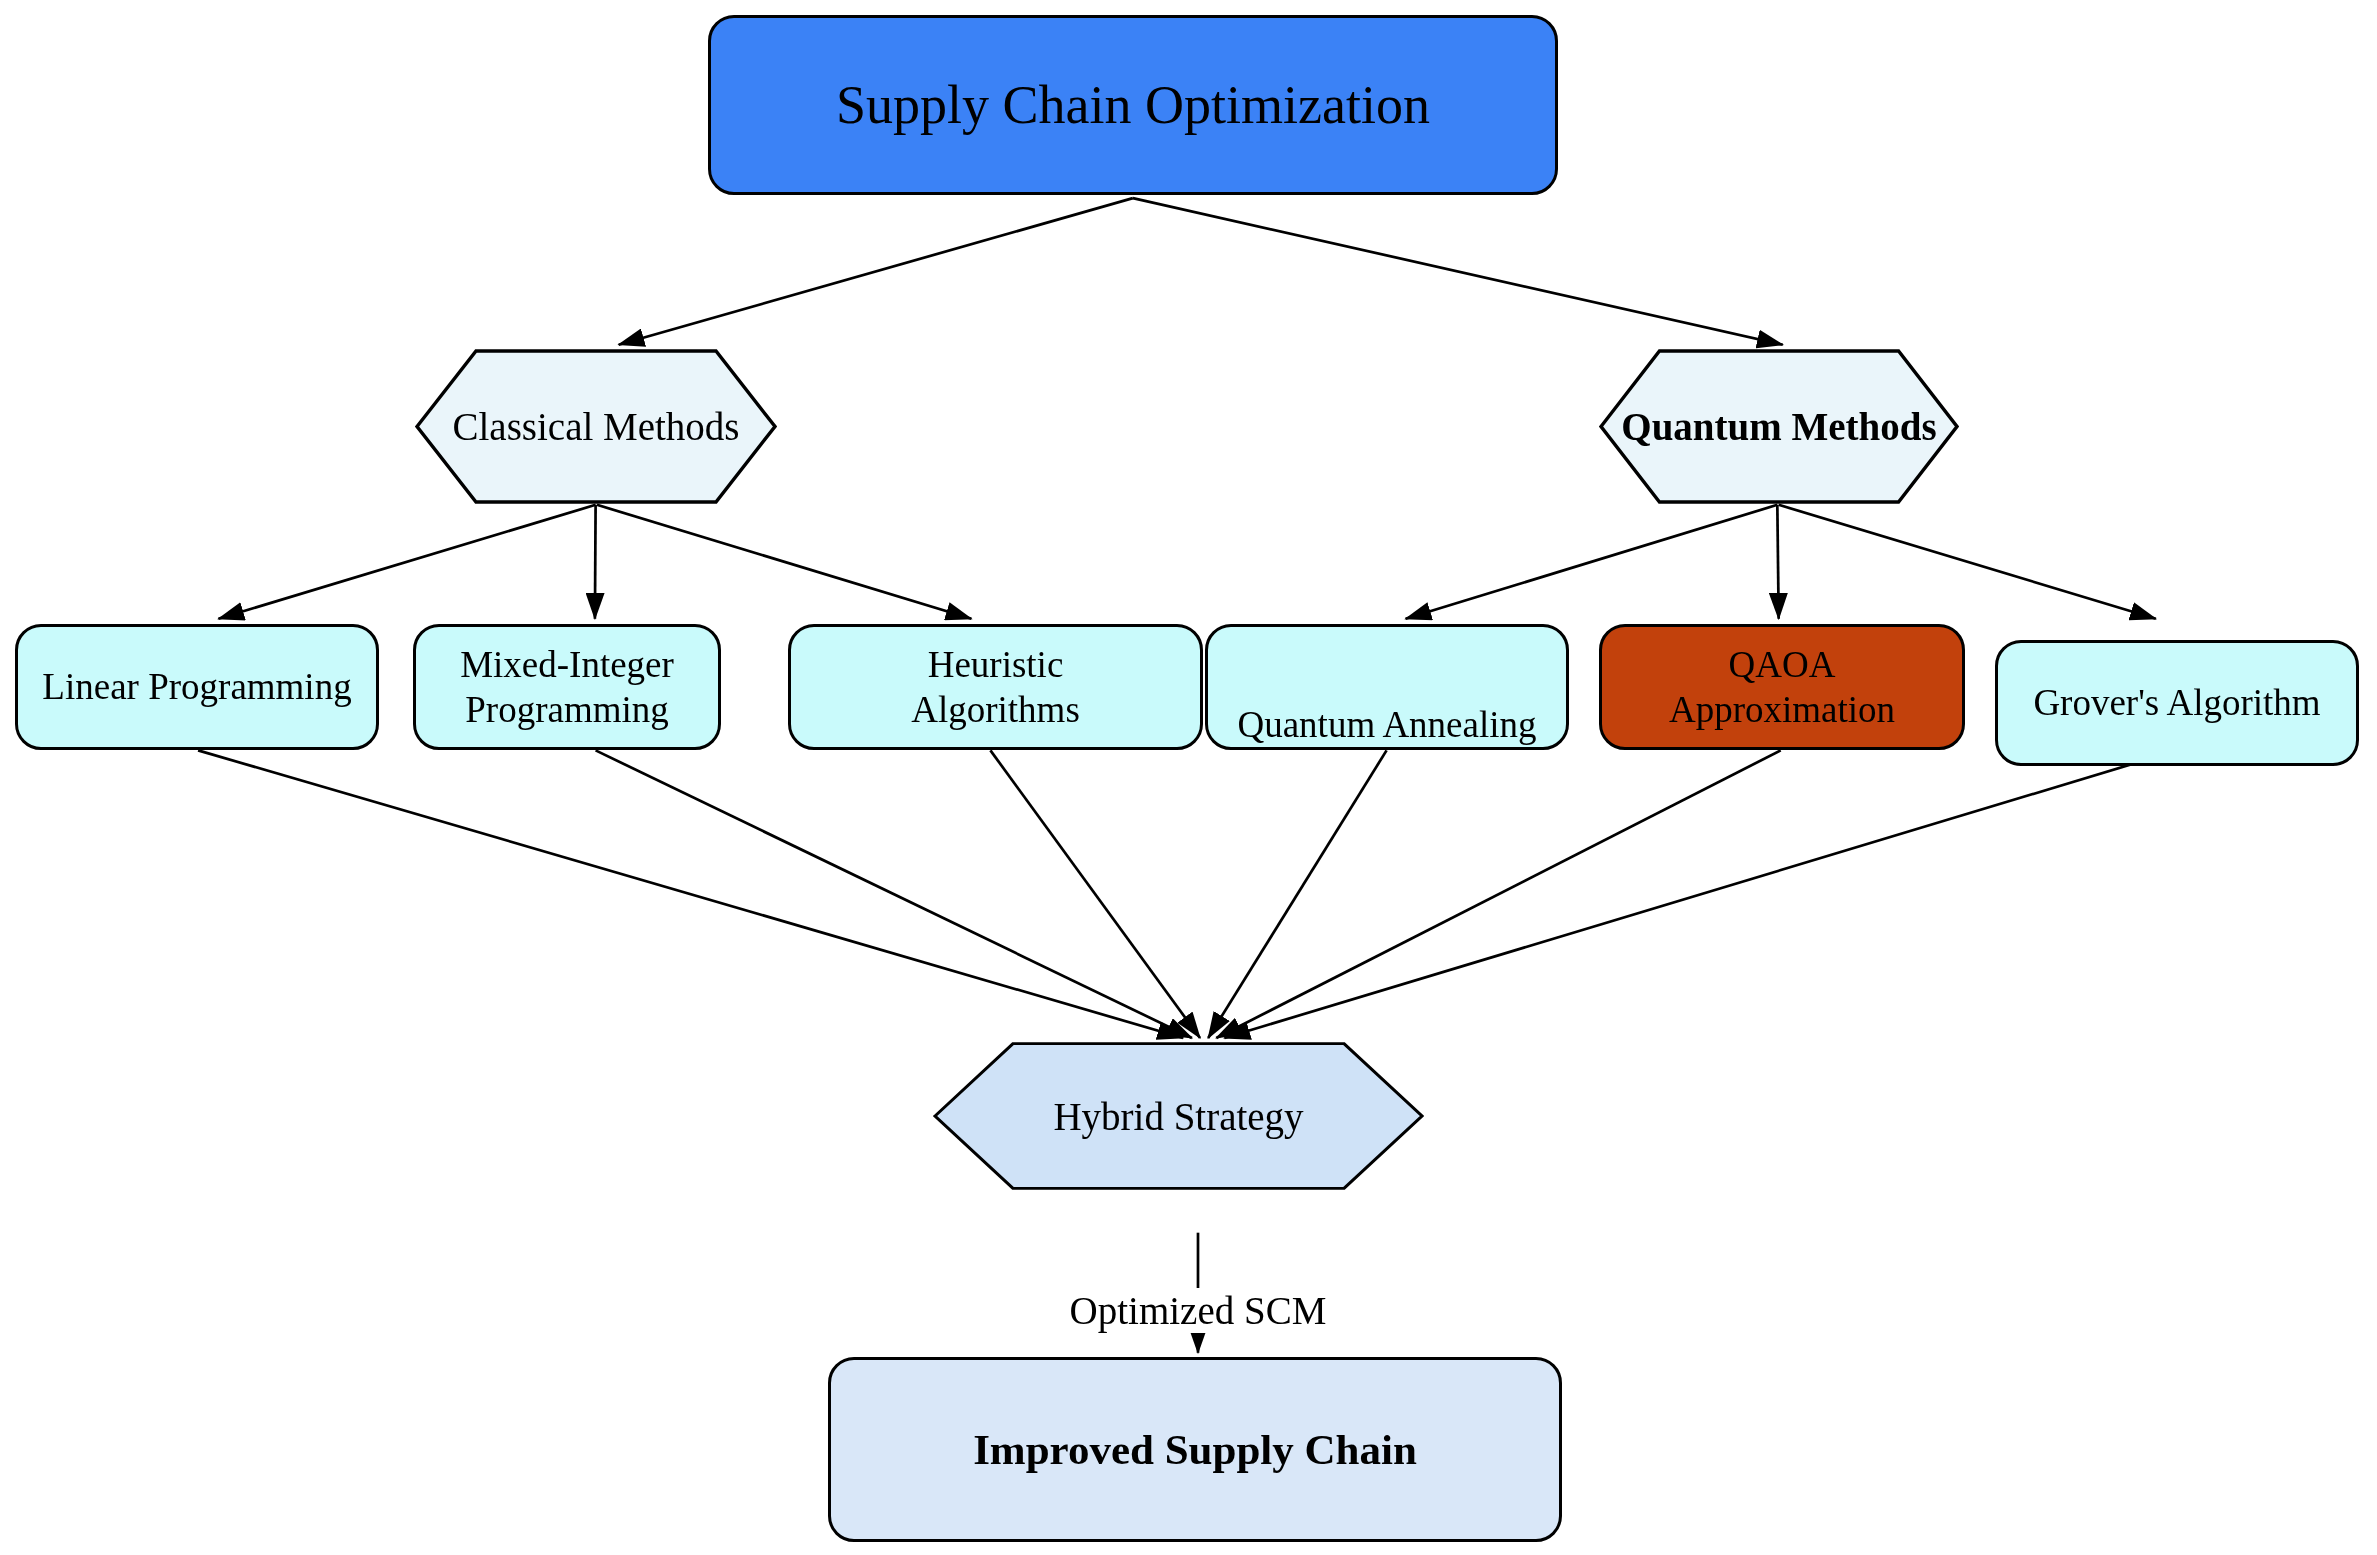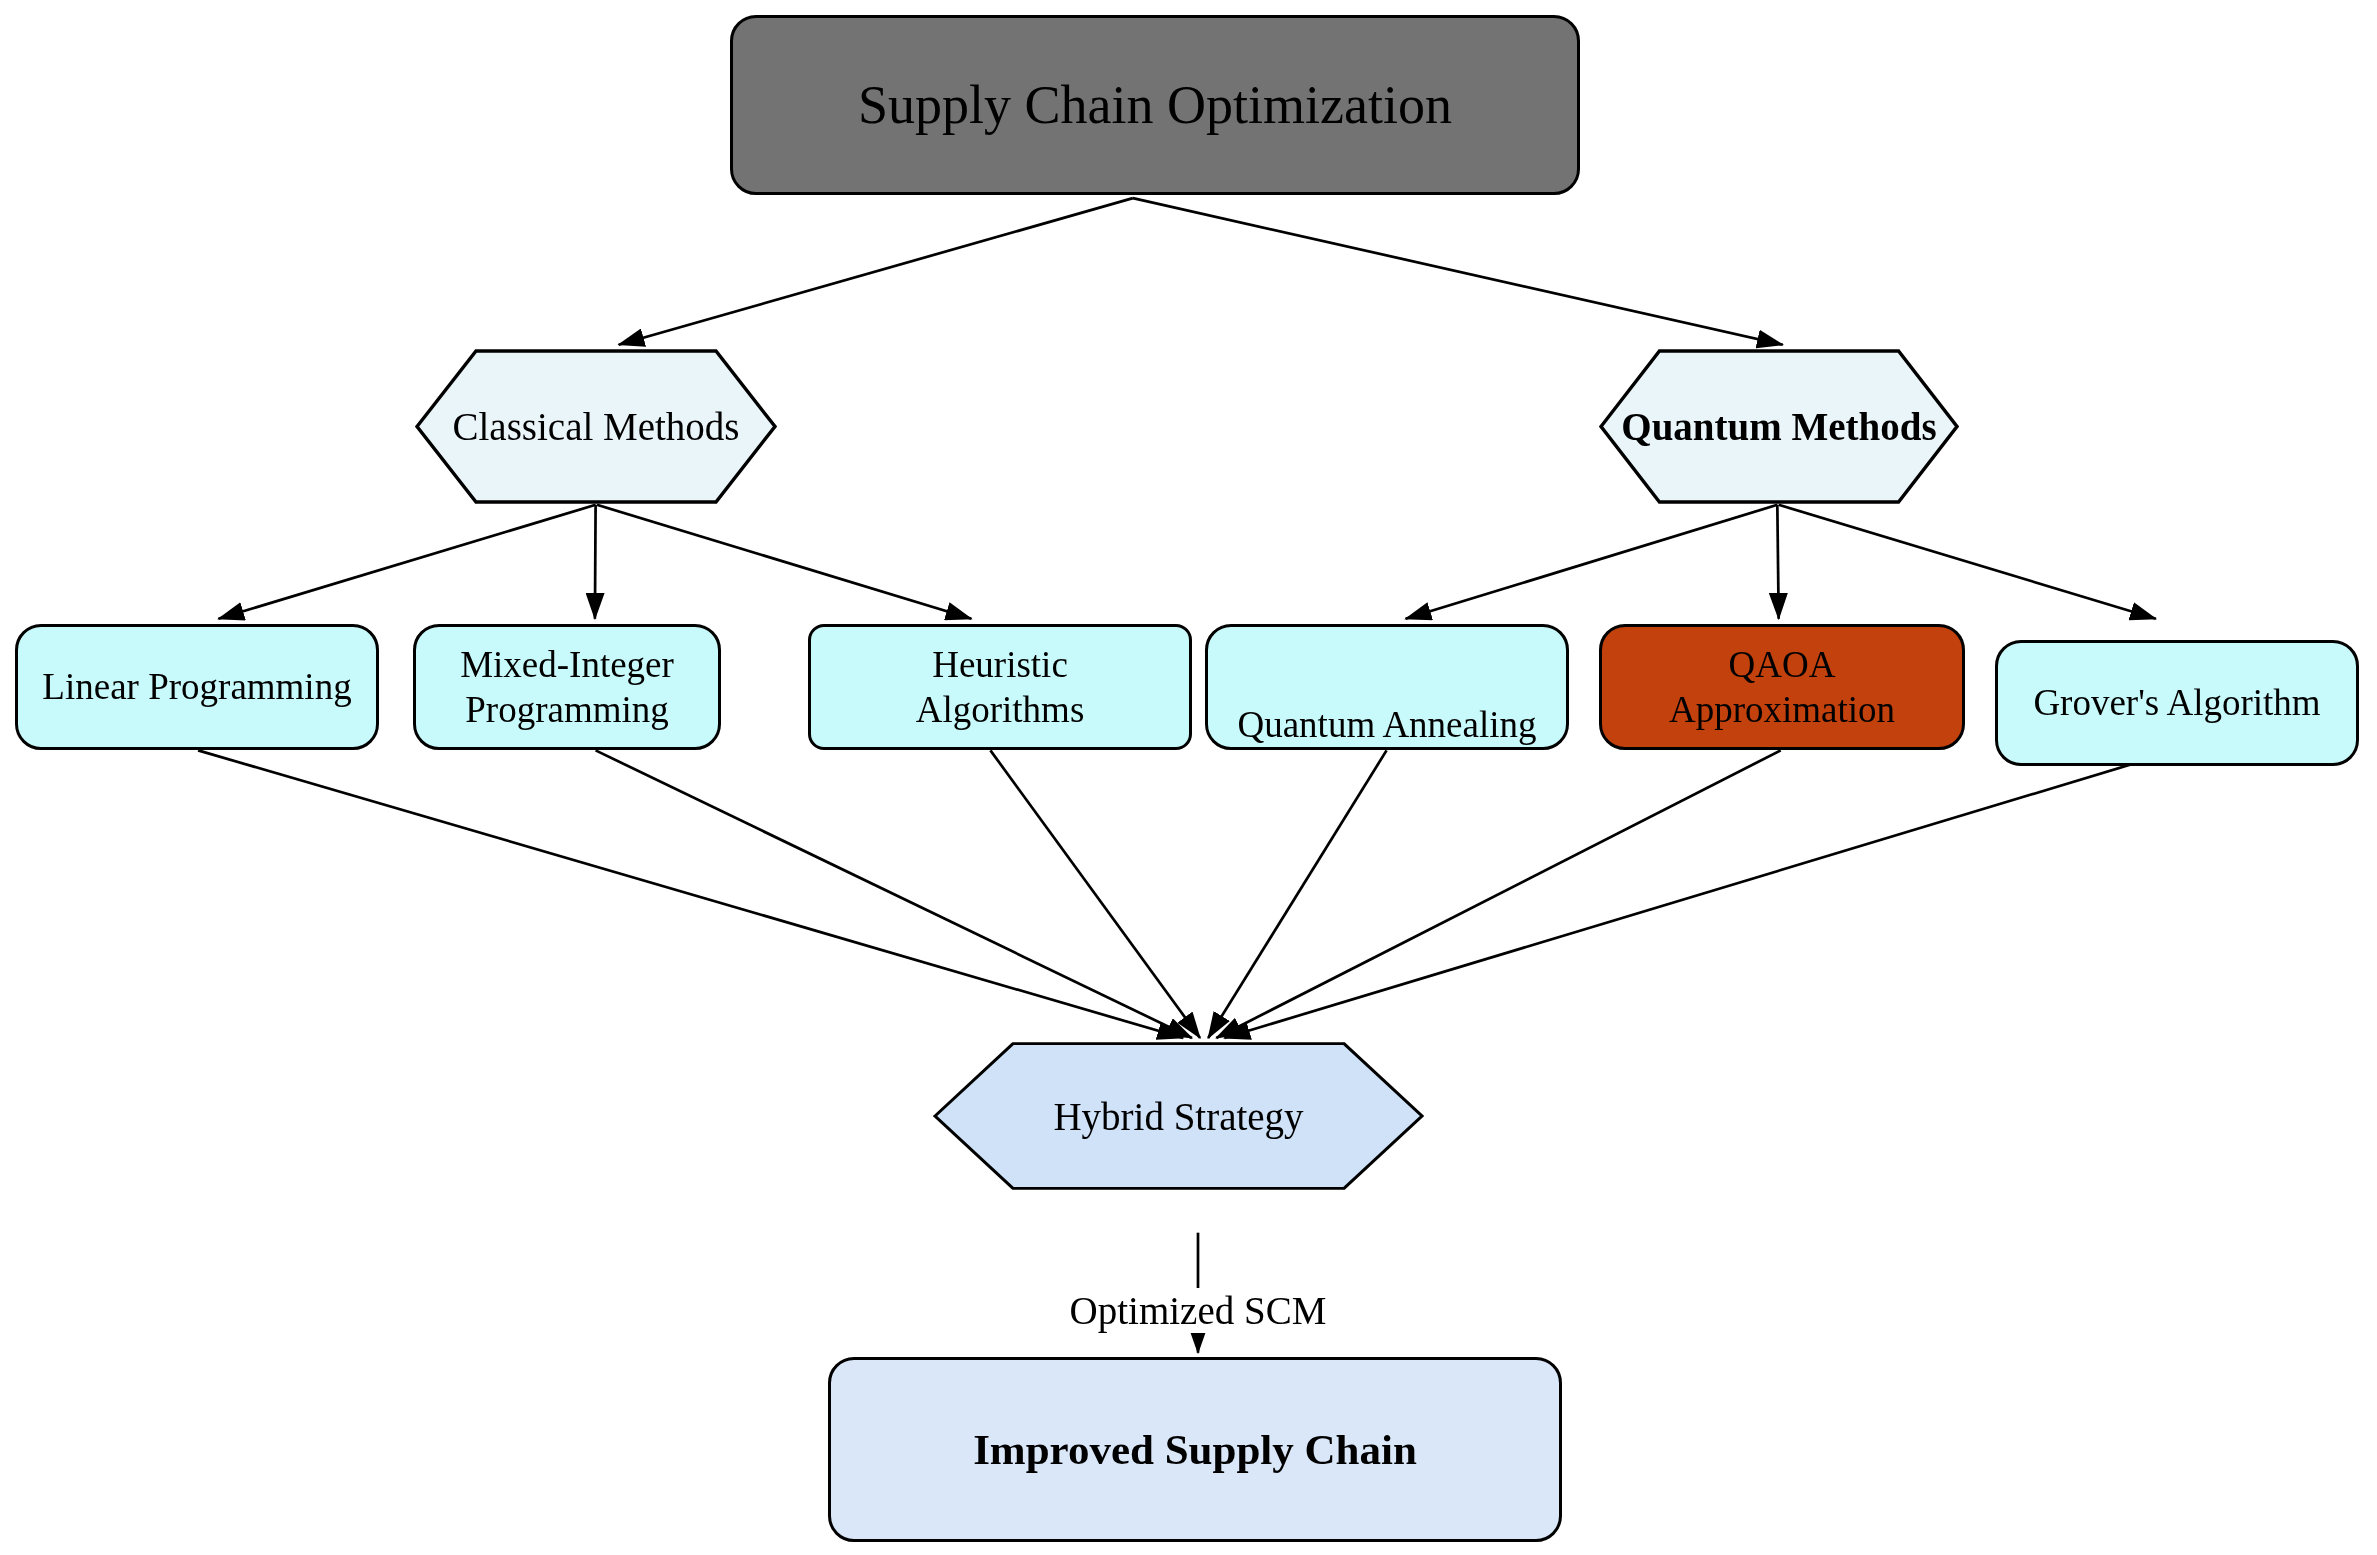--- a/index.html
+++ b/index.html
@@ -25,21 +25,21 @@
   .node-hex svg.hex-shape { position: absolute; left: 0; top: 0; width: 100%; height: 100%; z-index: 0; }
   .node-hex .lbl { position: relative; z-index: 1; }
 
   .root-title   { left: 708px; top: 15px;   width: 850px; height: 180px; font-size: 54px; }
   .hex-classical{ left: 415px;  top: 349px;  width: 362px;  height: 155px; font-size: 39px; font-weight: normal; }
   .hex-quantum  { left: 1599px; top: 349px;  width: 360px;  height: 155px; font-size: 39px; font-weight: bold; }
 
   .method { top: 624px; height: 126px; font-size: 37px; line-height: 1.22; }
   .m-lp   { left: 15px;   width: 364px; }
   .m-mip  { left: 413px;  width: 308px; align-items: center; }
-  .m-ha   { left: 808px; width: 384px; border-radius: 16px; }
+  .m-ha   { left: 788px; width: 415px; }
   .m-qa   { left: 1205px; width: 364px; }
   .m-qaoa { left: 1599px; width: 366px; }
   .m-ga   { left: 1995px; width: 364px; margin-top: 16px; }
   .method .lbl { padding: 0 5.4px; }
   .method.narrow .lbl { max-width: 285px; }
 
   .hex-hybrid { left: 933px; top: 1042px; width: 491px; height: 148px; font-size: 39px; }
 
   .edge-label {
     position: absolute; z-index: 3;
@@ -79,21 +79,21 @@
     <line x1="292" y1="1106" x2="1744" y2="1530" marker-end="url(#arrow)"></line>
     <line x1="878" y1="1106" x2="1757" y2="1530" marker-end="url(#arrow)"></line>
     <line x1="1460" y1="1106" x2="1769" y2="1530" marker-end="url(#arrow)"></line>
     <line x1="2044" y1="1106" x2="1781" y2="1530" marker-end="url(#arrow)"></line>
     <line x1="2625" y1="1106" x2="1793" y2="1530" marker-end="url(#arrow)"></line>
     <line x1="3210" y1="1106" x2="1805" y2="1530" marker-end="url(#arrow)"></line>
 
     <line x1="1766" y1="1817" x2="1766" y2="1994" marker-end="url(#arrow)"></line>
   </svg>
 
-  <div class="node node-rect root-title" style="background-color: #737373; margin-left: 22px;">
+  <div class="node node-rect root-title" style="background-color: #3b82f6;">
     <span class="lbl">Supply Chain Optimization</span>
   </div>
 
   <div class="node node-hex hex-classical">
     <svg class="hex-shape" viewBox="0 0 534 228" preserveAspectRatio="none">
       <polygon points="3,114 90,3 444,3 531,114 444,225 90,225" stroke="#000" stroke-width="5" fill="#eaf5fa"></polygon>
     </svg>
     <span class="lbl">Classical Methods</span>
   </div>
 

